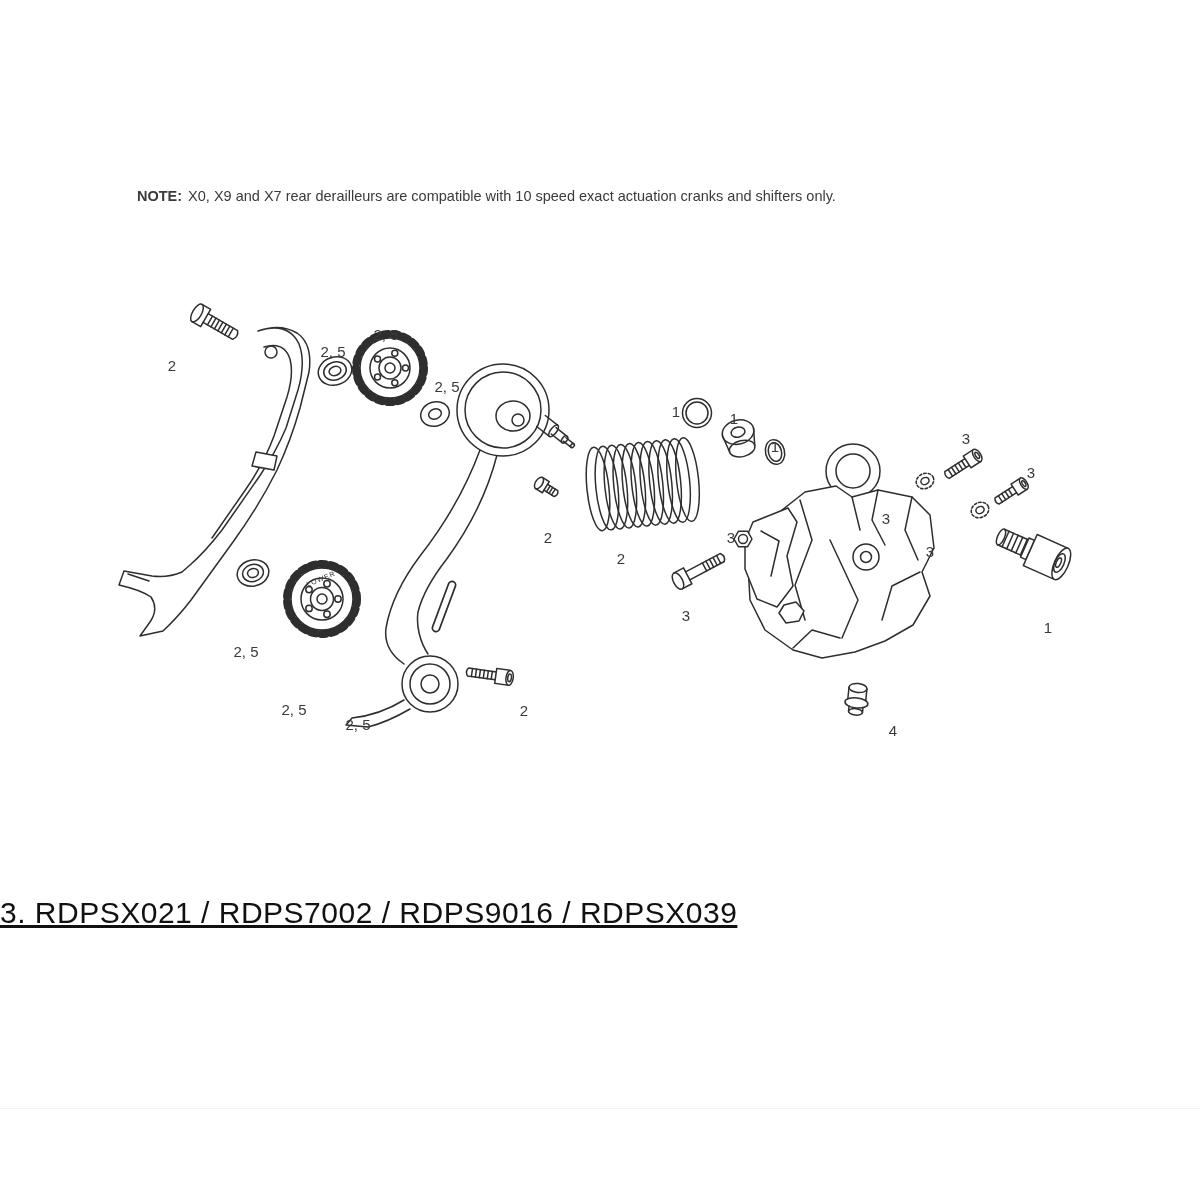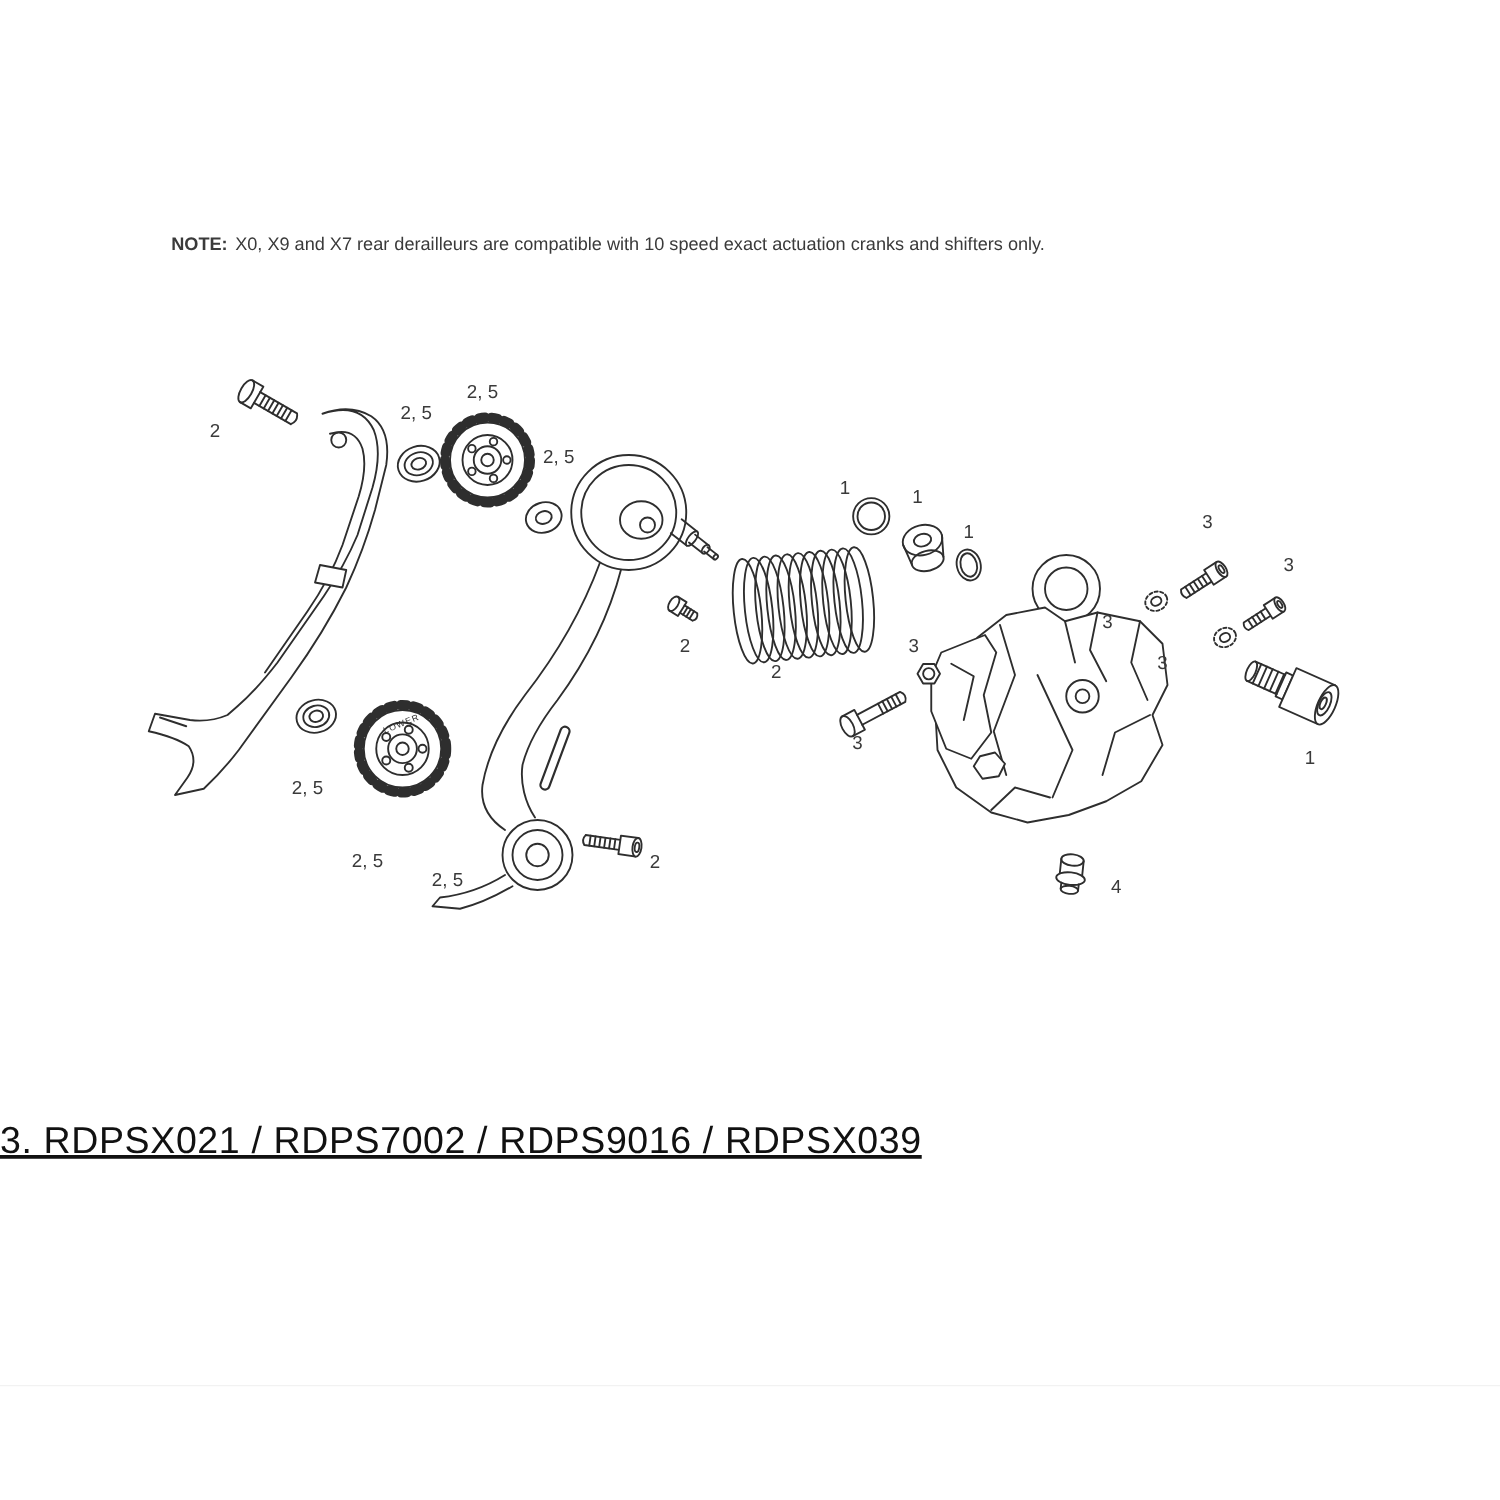--- a/index.html
+++ b/index.html
@@ -34,21 +34,21 @@
   svg .ticked{stroke-dasharray:2.5 2;}
   svg .slot-o{stroke-width:9;}
   svg .slot-i{stroke:#ffffff;stroke-width:5.5;}
   svg .pulley-label{
     font-family:"Liberation Sans",sans-serif;font-size:7px;letter-spacing:1px;
     fill:var(--line-color);stroke:none;text-anchor:middle;
   }
   .labels-layer{position:absolute;left:0;top:0;width:100%;height:100%;pointer-events:none;}
   .part-label{
     position:absolute;transform:translate(-50%,-50%);
-    font-size:15px;color:var(--text-color);white-space:nowrap;
+    font-size:15px;color:var(--text-color);white-space:nowrap;margin-top:20px;
   }
 </style>
 </head>
 <body>
 
 <div class="page">
 
   <div class="note">
     <span class="note-label">NOTE:</span><span>X0, X9 and X7 rear derailleurs are compatible with 10 speed exact actuation cranks and shifters only.</span>
   </div>

